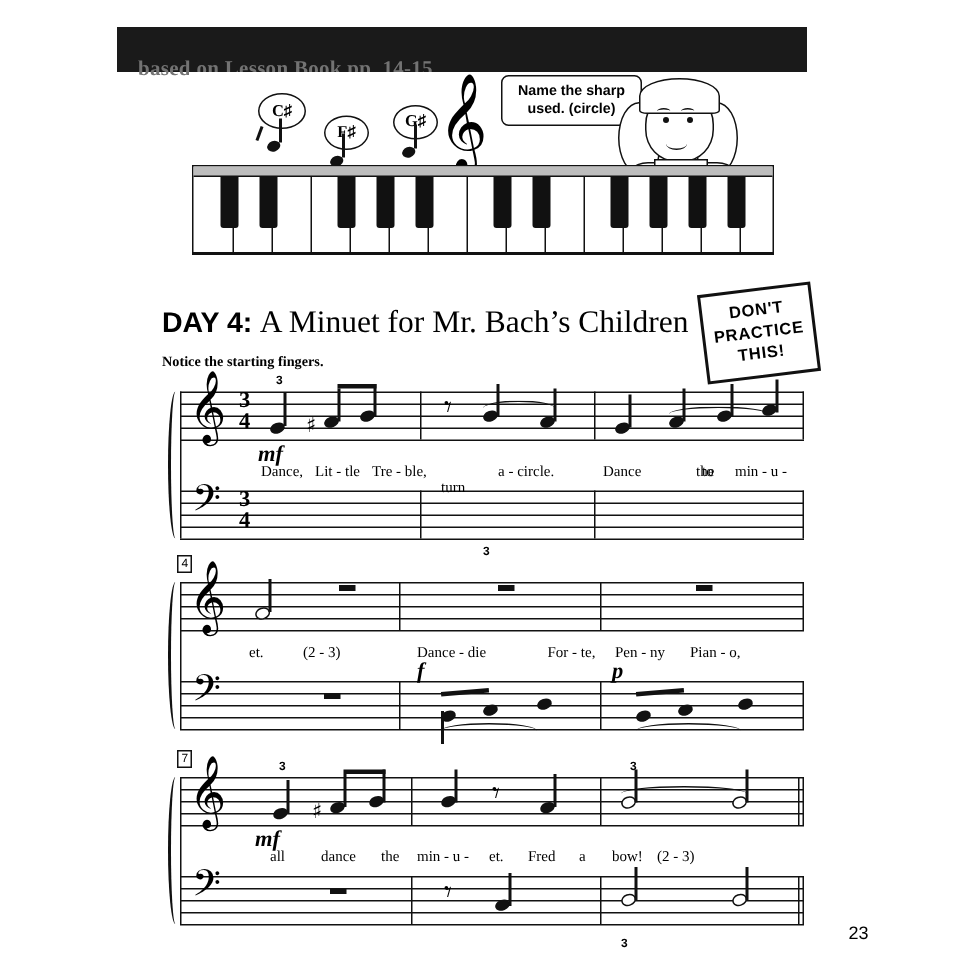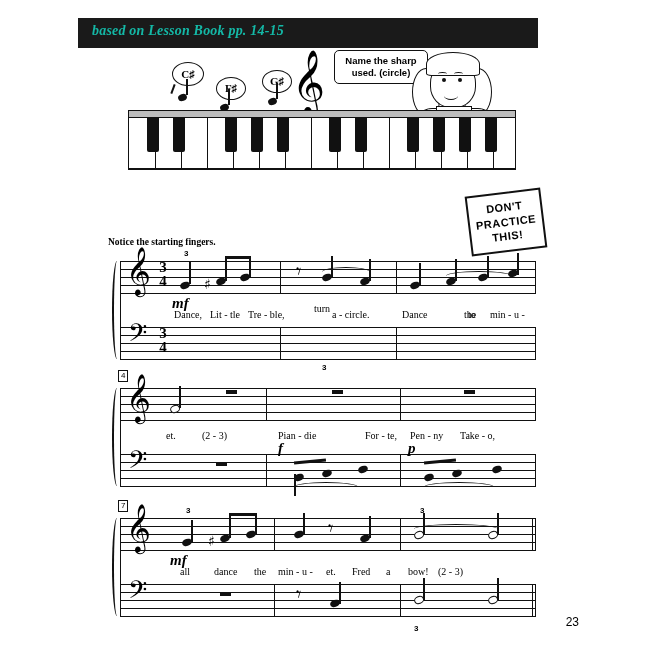--- a/index.html
+++ b/index.html
@@ -29,27 +29,26 @@
     left: 78px;
     top: 18px;
     width: 460px;
     height: 30px;
     background: #1a1a1a;
     color: #fff;
   }
   .header-lessonref {
     position: absolute;
     left: 14px;
-    top: 5px;
+    top: 21px;
     font-family: "Liberation Serif", serif;
     font-weight: bold;
     font-size: 14px;
     letter-spacing: 0.2px;
-    color: #14b8a6;
-    font-style: italic;
+    color: #737373;
   }
   .header-title {
     position: absolute;
     right: 8px;
     top: -6px;
     font-family: "Liberation Serif", serif;
     font-weight: bold;
     font-size: 26px;
     letter-spacing: 0.5px;
     color: #ffffff;
@@ -536,20 +535,24 @@
       <div class="blackkey" style="left:148px;"></div>
       <div class="blackkey" style="left:200px;"></div>
       <div class="blackkey" style="left:226px;"></div>
       <div class="blackkey" style="left:278px;"></div>
       <div class="blackkey" style="left:304px;"></div>
       <div class="blackkey" style="left:330px;"></div>
       <div class="blackkey" style="left:356px;"></div>
     </div>
   </div>
 
+  <div class="day-line">
+    <span class="day-label">DAY 4:</span>
+    <span class="day-title">A Minuet for Mr. Bach’s Children</span>
+  </div>
   <div class="notice">Notice the starting fingers.</div>
   <div class="badge">DON'T PRACTICE THIS!</div>
 
   <div class="system sys1">
     <div class="brace-shape" style="top:6px; height:98px;"></div>
 
     <div class="staff staff-top">
       <div class="ln"></div>
         <div class="ln"></div>
         <div class="ln"></div>
@@ -610,21 +613,21 @@
     <div class="stem" style="left:379px; top:1px;"></div>
     <div class="nh" style="left:400px; top:15px;"></div>
     <div class="stem" style="left:409px; top:-2px;"></div>
     <div class="slur" style="left:338px; top:16px; width:66px;"></div>
 
     <div class="dyn" style="left:64px; top:40px;">mf</div>
 
     <div class="lyric" style="left:66px; top:54px;">Dance,</div>
     <div class="lyric" style="left:102px; top:54px;">Lit - tle</div>
     <div class="lyric" style="left:140px; top:54px;">Tre - ble,</div>
-    <div class="lyric" style="left:186px; top:48px;margin-left:20px;">turn</div>
+    <div class="lyric" style="left:186px; top:65px;">turn</div>
     <div class="lyric" style="left:224px; top:54px;">a - circle.</div>
     <div class="lyric" style="left:294px; top:54px;">Dance</div>
     <div class="lyric" style="left:334px; top:54px;margin-left:26px;">to</div>
     <div class="lyric" style="left:356px; top:54px;">the</div>
     <div class="lyric" style="left:382px; top:54px;">min - u -</div>
 
     <div class="fingering" style="left:214px; top:108px;">3</div>
   </div>
 
   <div class="system sys2">
@@ -660,24 +663,24 @@
     <div class="nh open" style="left:62px; top:23px;"></div>
     <div class="stem" style="left:71px; top:4px;"></div>
     <div class="rest-w" style="left:118px; top:8px;"></div>
 
     <div class="rest-w" style="left:224px; top:8px;"></div>
 
     <div class="rest-w" style="left:356px; top:8px;"></div>
 
     <div class="lyric" style="left:58px; top:48px;">et.</div>
     <div class="lyric" style="left:94px; top:48px;">(2 - 3)</div>
-    <div class="lyric" style="left:170px; top:48px;">Pian - die</div>
+    <div class="lyric" style="left:170px; top:48px;">Dance - die</div>
     <div class="lyric" style="left:222px; top:48px;margin-left:35px;">For - te,</div>
     <div class="lyric" style="left:302px; top:48px;">Pen - ny</div>
-    <div class="lyric" style="left:352px; top:48px;">Take - o,</div>
+    <div class="lyric" style="left:352px; top:48px;">Pian - o,</div>
 
     <div class="rest-w" style="left:108px; top:80px;"></div>
     <div class="dyn" style="left:170px; top:58px;">f</div>
     <div class="nh" style="left:186px; top:92px;"></div>
     <div class="stem" style="left:186px; top:92px; height:-1px;"></div>
     <div class="nh" style="left:214px; top:88px;"></div>
     <div class="nh" style="left:250px; top:84px;"></div>
     <div class="beam" style="left:186px; top:78px; width:32px; transform:rotate(-5deg);"></div>
     <div class="slur" style="left:186px; top:100px; width:64px;"></div>
 

